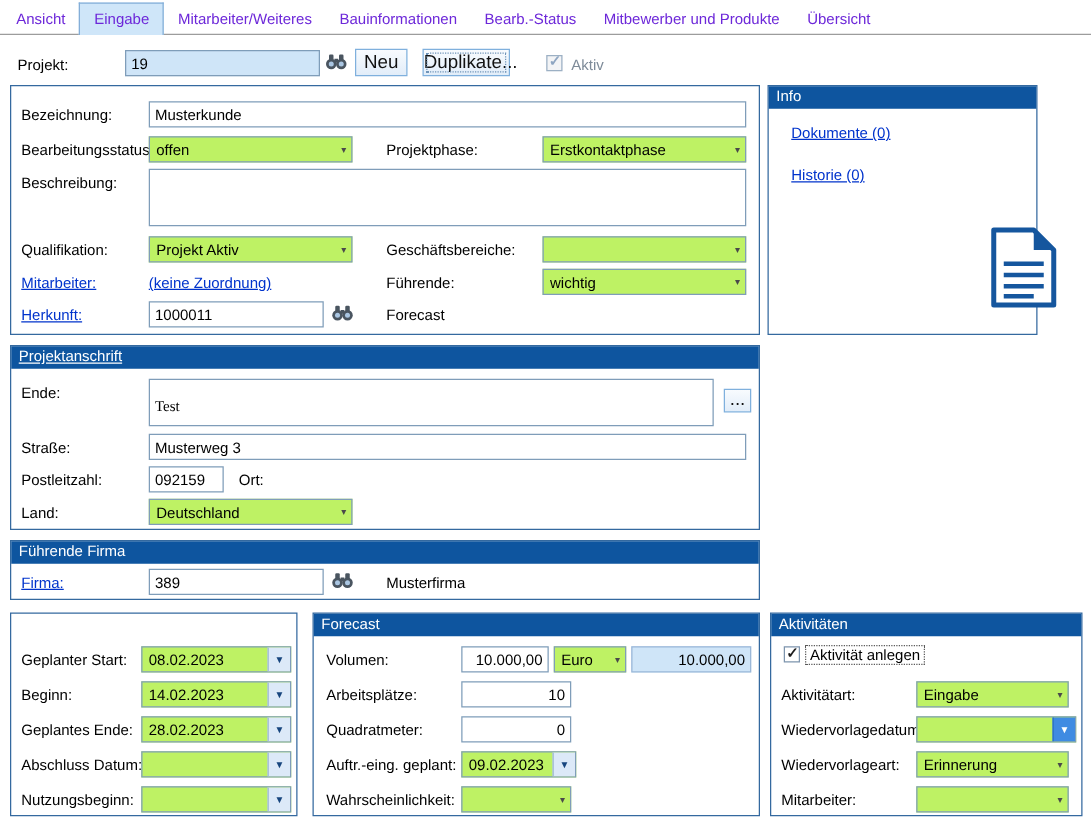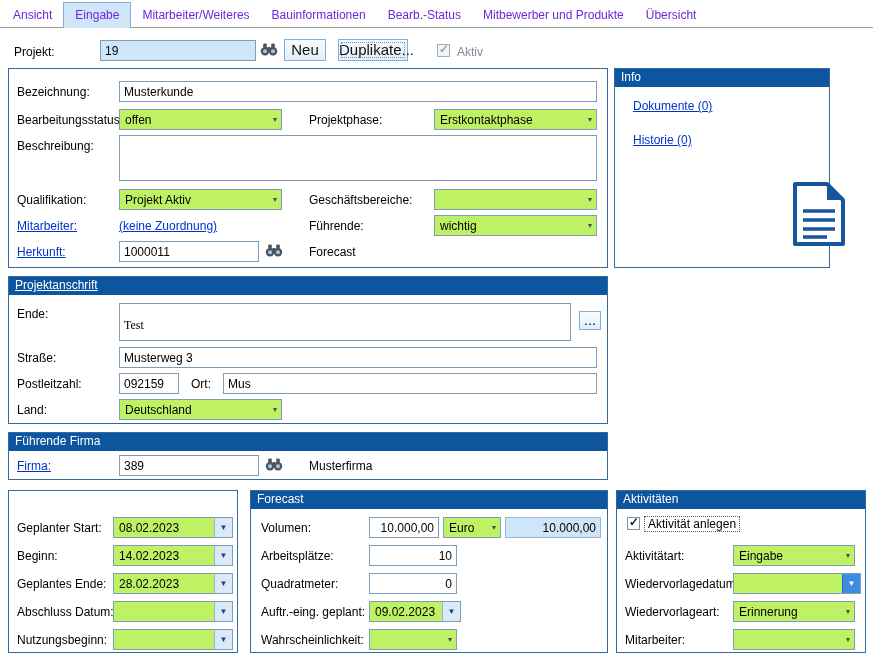--- a/index.html
+++ b/index.html
@@ -149,21 +149,20 @@
   <span class="lbl" style="left:8px;top:30px">Ende:</span>
   <textarea class="tarea" style="left: 110px; top: 26px; width: 452px; height: 38px;">Test</textarea>
   <span class="btn" style="left:570px;top:34px;width:22px;height:19px;line-height:16px">...</span>
 
   <span class="lbl" style="left:8px;top:74px">Straße:</span>
   <input class="inp" style="left: 110px; top: 70px; width: 478px;" value="Musterweg 3">
 
   <span class="lbl" style="left:8px;top:100px">Postleitzahl:</span>
   <input class="inp" style="left: 110px; top: 96px; width: 60px;" value="092159">
   <span class="lbl" style="left:182px;top:100px">Ort:</span>
-  <input class="inp" style="left: 214px; top: 96px; width: 374px;" value="Mus">
 
   <span class="lbl" style="left:8px;top:126px">Land:</span>
   <span class="select" style="left:110px;top:122px;width:163px">
     <span class="sval">Deutschland</span>
     <span class="sarrow">▾</span>
   </span>
 </div>
 
 <div class="panel" style="left:8px;top:432px;width:600px;height:48px">
   <div class="phdr"><span>Führende Firma</span></div>

